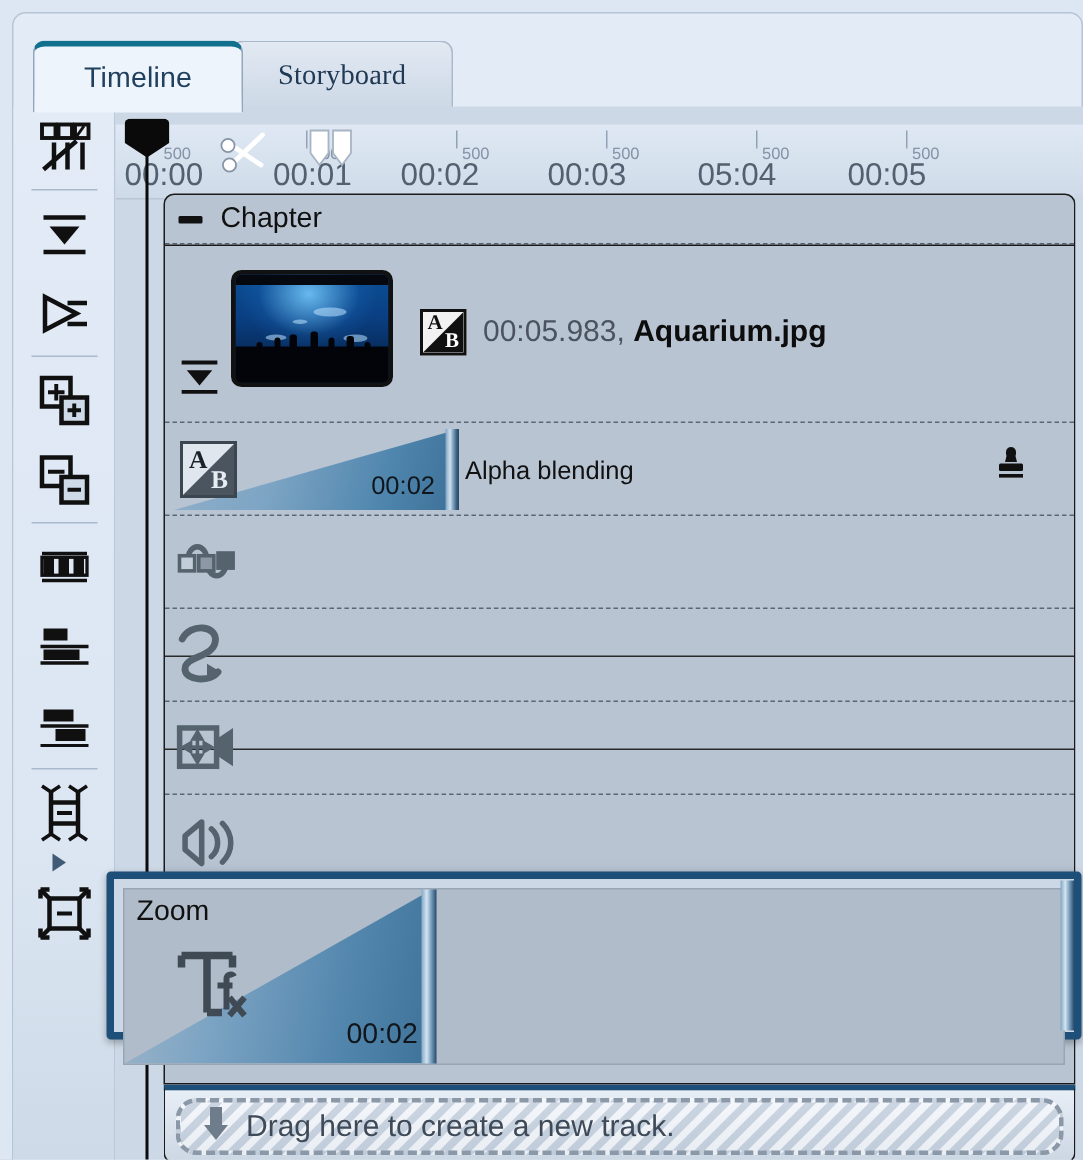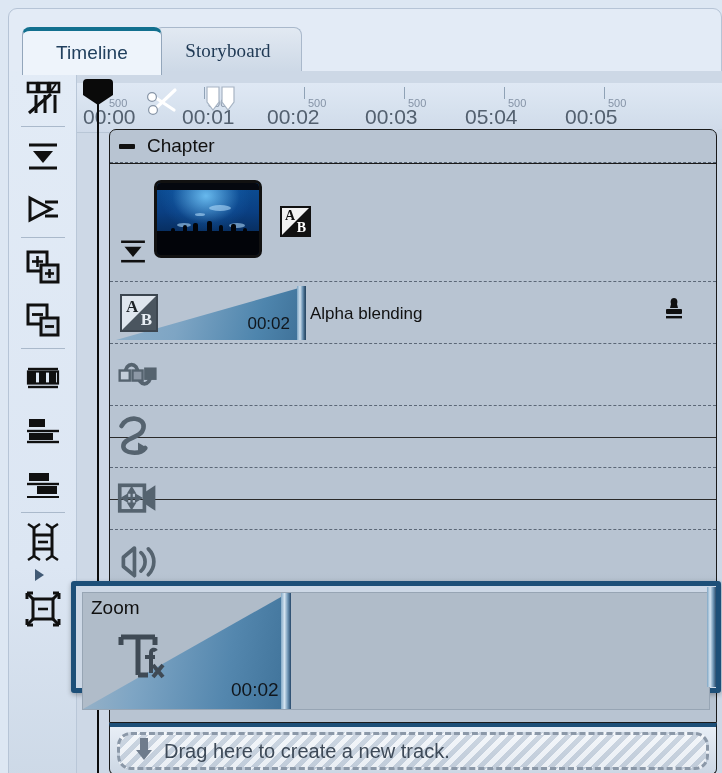--- a/index.html
+++ b/index.html
@@ -637,20 +637,24 @@
             <div class="person" style="left:74px;width:5px;height:13px"></div>
             <div class="person" style="left:86px;width:4px;height:9px"></div>
           </div>
 
           <div class="ab-badge" style="left:170px;top:42px">
             <div class="dark"></div>
             <span class="la">A</span>
               <span class="lb">B</span>
           </div>
 
+          <div class="clip-label" style="left:212px;top:46px">
+            <span class="dur">00:05.983,</span>
+            <span class="name">Aquarium.jpg</span>
+          </div>
         </div>
 
         <div class="track alpha">
           <div class="trans-clip">
             <div class="ramp"></div>
             <div class="ticon">
               <div class="dark"></div>
               <span class="la">A</span>
                 <span class="lb">B</span>
             </div>

